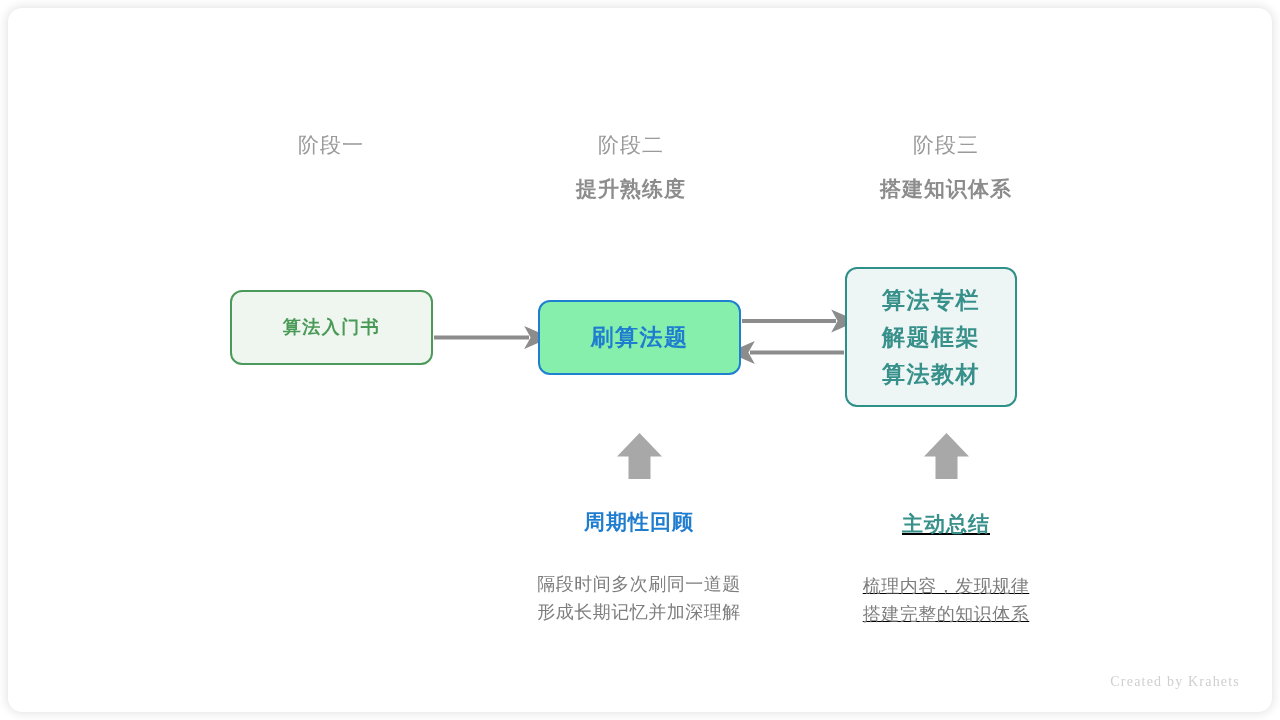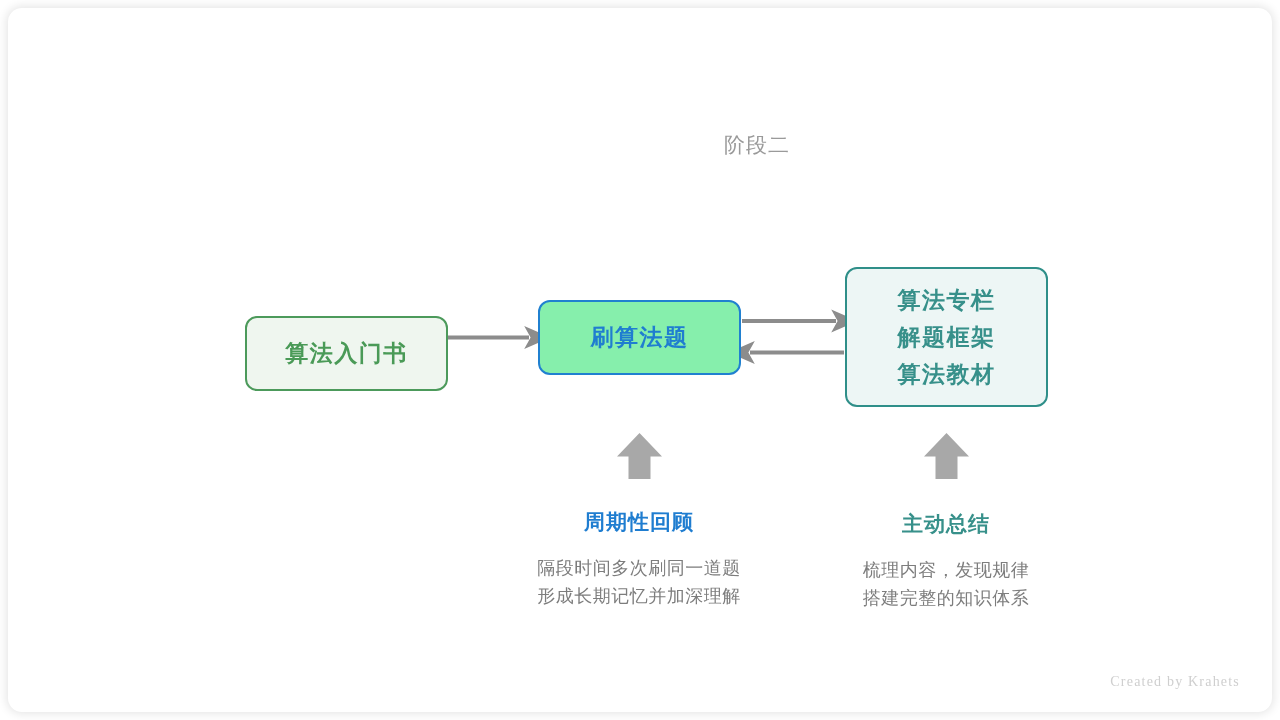--- a/index.html
+++ b/index.html
@@ -48,59 +48,58 @@
   .stage-title {
     font-size: 21px;
     font-weight: bold;
     color: #8c8c8c;
     letter-spacing: 1px;
     line-height: 32px;
     margin-top: 13px;
     white-space: nowrap;
   }
   #stage-1 { left: 201px; top: 130px; }
-  #stage-2 { left: 530px; top: 130px; text-align: right; }
+  #stage-2 { left: 501px; top: 130px; }
   #stage-3 { left: 816px; top: 130px; }
 
   
   .node {
     position: absolute;
     box-sizing: border-box;
     border-radius: 12px;
     border-width: 2px;
     border-style: solid;
     display: flex;
     flex-direction: column;
     align-items: center;
     justify-content: center;
     font-weight: bold;
     letter-spacing: 1.5px;
   }
   .node .line { line-height: 37px; white-space: nowrap; }
 
   #node-book {
-    left: 230px; top: 316px;
+    left: 230px; top: 290px;
     width: 203px; height: 75px;
     background: #eff6ef;
     border-color: #4c9a5b;
     color: #4a9a57;
-    font-size: 23px;
-    margin-left: 15px;
+    font-size: 18px;
   }
   #node-practice {
     left: 538px; top: 300px;
     width: 203px; height: 75px;
     background: #86efac;
     border-color: #2080d0;
     color: #1f7dd0;
     font-size: 23px;
   }
   #node-resources {
     left: 845px; top: 267px;
-    width: 203px; height: 140px;
+    width: 172px; height: 140px;
     background: #edf6f5;
     border-color: #2f8f89;
     color: #37908a;
     font-size: 23px;
   }
 
   
   #arrows { pointer-events: none; }
 
   
@@ -114,26 +113,26 @@
     font-weight: bold;
     letter-spacing: 1px;
     line-height: 28px;
     white-space: nowrap;
   }
   .note-body {
     font-size: 18px;
     color: #7d7d7d;
     letter-spacing: 0.5px;
     line-height: 28px;
-    margin-top: 18px;
+    margin-top: 34px;
   }
   .note-body div { white-space: nowrap; }
   #note-review { left: 489px; top: 508px; }
   #note-review .note-title { color: #1f7dd0; }
-  #note-summary { left: 796px; top: 510px; }
+  #note-summary { left: 796px; top: 510px; text-decoration: underline; }
   #note-summary .note-title { color: #37908a; }
 
   
   #credit {
     position: absolute;
     right: 40px;
     top: 674px;
     font-family: Liberation Serif, serif;
     font-size: 14px;
     letter-spacing: 1.2px;
@@ -142,23 +141,29 @@
   }
 </style>
 </head>
 <body>
 
 <div id="canvas"></div>
 
 <div class="layer">
 
   <div class="stage" id="stage-1">
+    <div class="stage-sub">阶段一</div>
   </div>
   <div class="stage" id="stage-2">
     <div class="stage-sub">阶段二</div>
+    <div class="stage-title">提升熟练度</div>
+  </div>
+  <div class="stage" id="stage-3">
+    <div class="stage-sub">阶段三</div>
+    <div class="stage-title">搭建知识体系</div>
   </div>
 
   <svg class="layer" id="arrows" width="1280" height="720" viewBox="0 0 1280 720">
     <defs>
       <marker id="head-r" markerWidth="7" markerHeight="7" refX="1.2" refY="3.1" orient="auto" markerUnits="strokeWidth">
         <path d="M0,0.2 L6.6,3.1 L0,6 L1.6,3.1 Z" fill="#8c8c8c"></path>
       </marker>
       <marker id="head-l" markerWidth="7" markerHeight="7" refX="1.2" refY="3.1" orient="auto" markerUnits="strokeWidth">
         <path d="M0,0.2 L6.6,3.1 L0,6 L1.6,3.1 Z" fill="#8c8c8c"></path>
       </marker>

